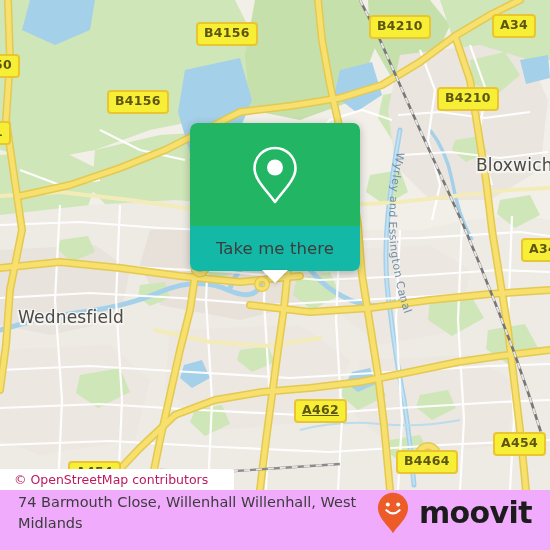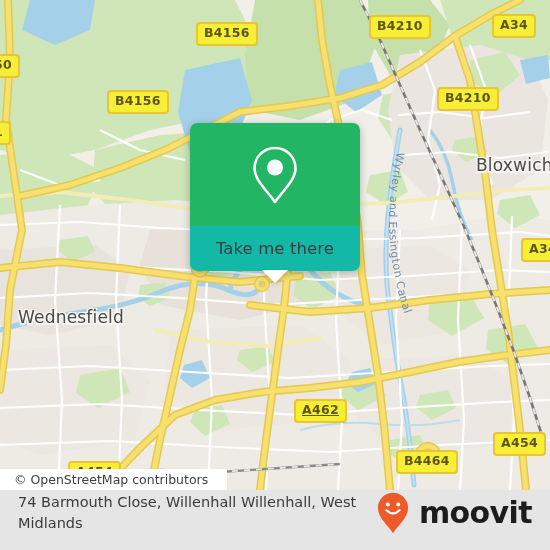--- a/index.html
+++ b/index.html
@@ -113,34 +113,34 @@
     border-top: 13px solid #ffffff;
     filter: drop-shadow(0 2px 2px rgba(0,0,0,0.16));
   }
 
   
   .attribution {
     position: absolute;
     left: 0;
     top: 469px;
     background: #ffffff;
-    padding: 3px 19px 4px 14px;
+    padding: 3px 26px 4px 14px;
     font-family: "DejaVu Sans", sans-serif;
     font-size: 12.5px;
-    color: #404040;
+    color: #be185d;
     z-index: 30;
     border-radius: 0 2px 0 0;
   }
 
   
   .footer {
     position: absolute;
     left: 0; top: 490px;
     width: 550px; height: 60px;
-    background: #e5e5e5;
+    background: #f0abfc;
     display: flex;
     align-items: center;
     justify-content: space-between;
     padding: 0 18px 14px 18px;
     z-index: 50;
   }
   .footer-title {
     font-family: "DejaVu Sans", sans-serif;
     font-size: 14.5px;
     color: #3c3c3c;

